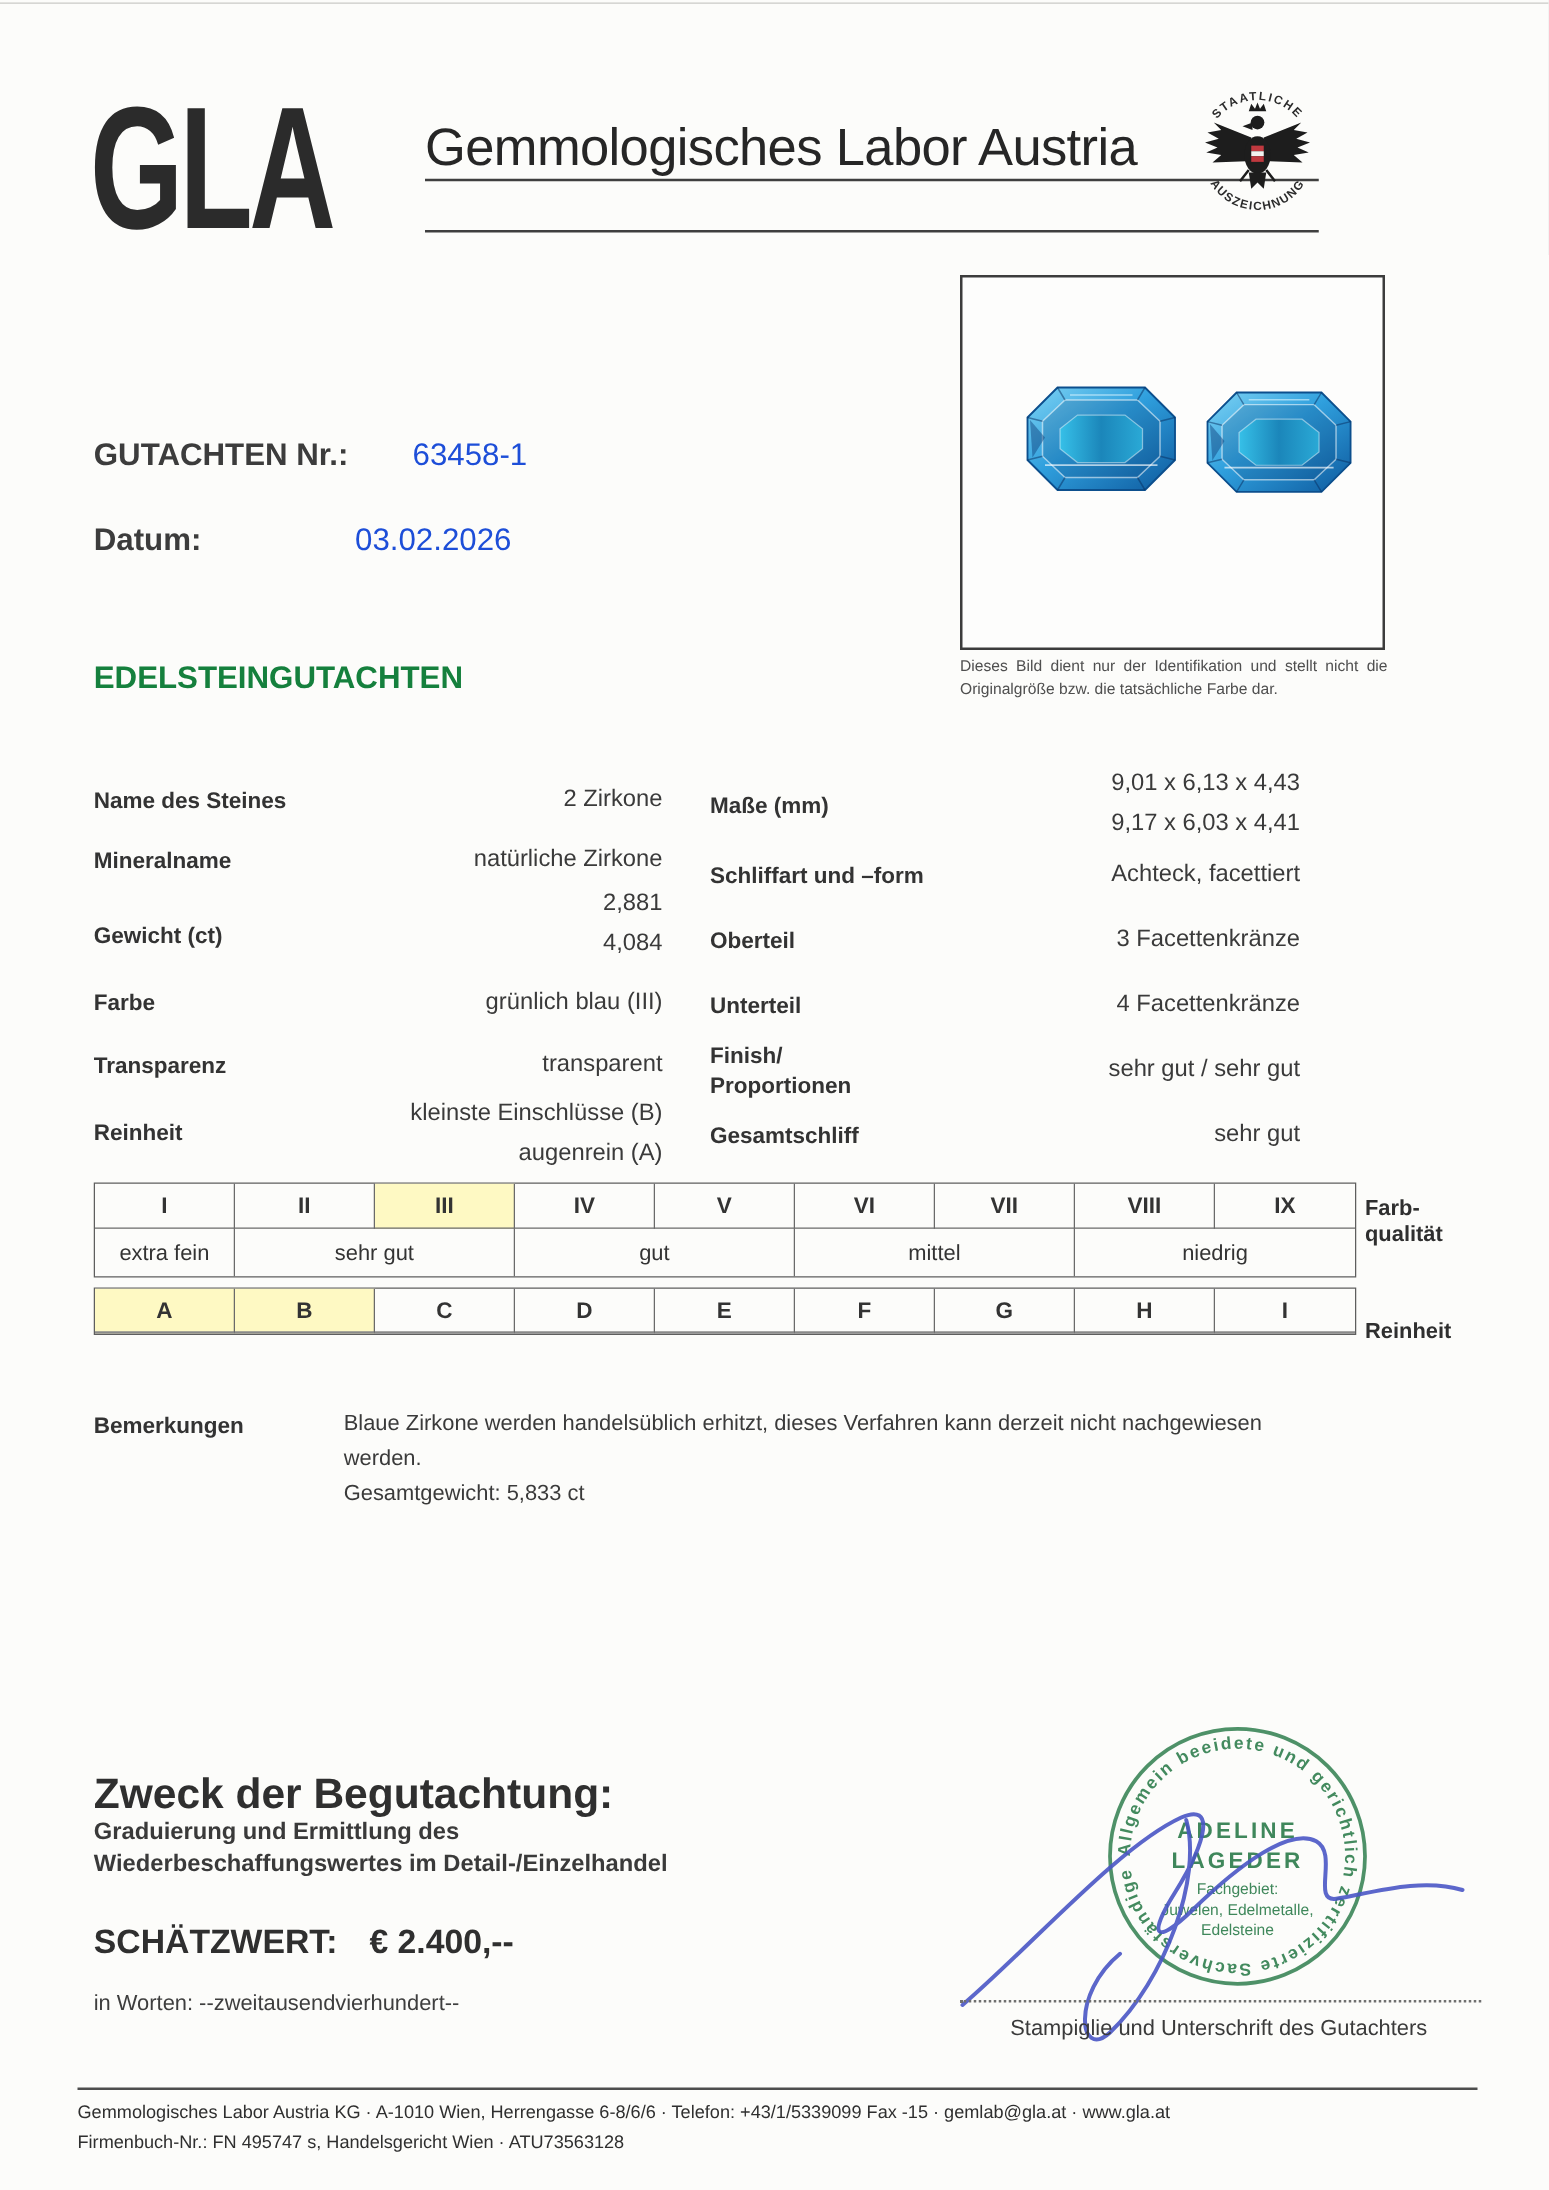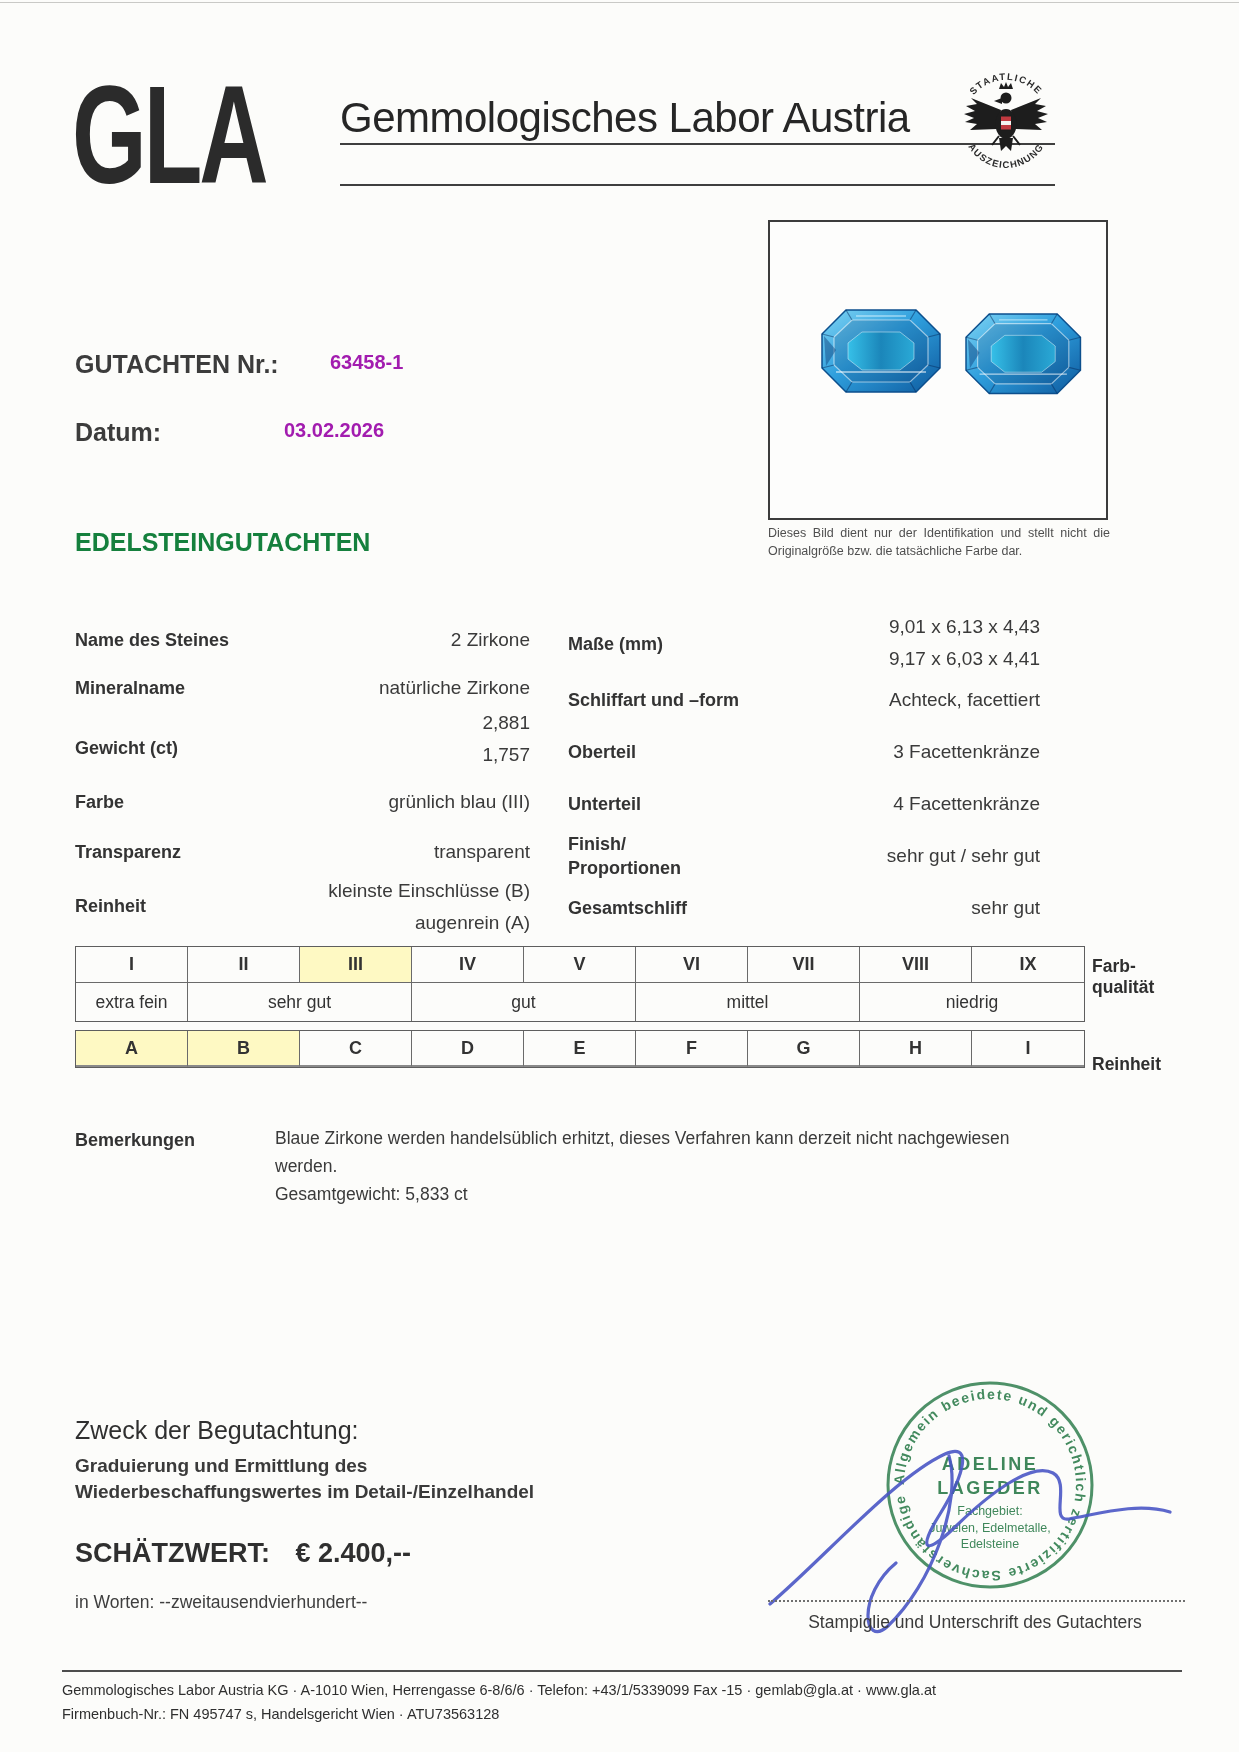--- a/index.html
+++ b/index.html
@@ -13,21 +13,21 @@
 
   
   .logo{font-weight:bold;font-size:96px;line-height:1;color:#2b2b2b;
         letter-spacing:-3px;transform:scaleY(1.45);transform-origin:left top;}
   .h-title{font-size:42px;color:#262626;line-height:1;letter-spacing:-0.5px;}
   .h-sub{font-size:21px;font-weight:600;color:#262626;line-height:1;}
   .h-rule{height:2px;background:#3f3f3f;}
 
   
   .meta-lbl{font-size:25px;font-weight:bold;color:#3c3c3c;line-height:1;}
-  .meta-val{font-size:20px;font-weight:bold;color:#a21caf;line-height:1;}
+  .meta-val{font-size:25px;font-weight:normal;color:#1d4ed8;line-height:1;}
 
   
   .photo-box{border:2px solid #3c3c3c;background:#fdfdfc;}
   .photo-caption{font-size:12.5px;color:#4f4f4f;line-height:1.45;text-align:justify;}
 
   .section-title{font-size:25px;font-weight:bold;color:#15803d;line-height:1;}
 
   
   .f-lbl{font-size:18px;font-weight:bold;color:#333;line-height:1.2;}
   .f-val{font-size:19px;color:#3a3a3a;line-height:1.2;text-align:right;}
@@ -42,21 +42,21 @@
   .gt-word{height:38px;font-size:17.5px;}
   .gt-grade2{height:36px;font-size:18px;font-weight:600;border-bottom:2px solid #8a8a8a;}
   .gt-desc{height:54px;font-size:16.5px;line-height:1.2;padding:0 4px;}
   .hl{background:#fef9c3;}
   .gt-axis{font-size:17.5px;font-weight:bold;color:#2f2f2f;line-height:1.2;width:78px;}
 
   
   .rem-text{font-size:17.5px;color:#3a3a3a;line-height:1.6;width:800px;}
 
   
-  .purpose-title{font-size:25px;font-weight:normal;color:#2f2f2f;line-height:1;}
+  .purpose-title{font-size:34px;font-weight:bold;color:#2f2f2f;line-height:1;}
   .purpose-line{font-size:19px;font-weight:bold;color:#3a3a3a;line-height:1.45;}
   .estimate{font-size:27px;font-weight:bold;color:#2f2f2f;line-height:1;}
   .in-words{font-size:17.5px;color:#3e3e3e;line-height:1;}
 
   .dotted-line{border-top:2px dotted #6f6f6f;height:0;}
   .sig-caption{font-size:17.5px;color:#3a3a3a;text-align:center;line-height:1;}
 
   
   .footer-rule{height:2px;background:#4d4d4d;}
   .footer-text{font-size:14.5px;color:#2f2f2f;line-height:1;}
@@ -142,21 +142,21 @@
   <div class="abs section-title" style="left:75px;top:530px;">EDELSTEINGUTACHTEN</div>
 
   <div class="abs f-lbl" style="left:75px;top:630px;">Name des Steines</div>
   <div class="abs f-val" style="left:240px;top:629px;width:290px;">2 Zirkone</div>
 
   <div class="abs f-lbl" style="left:75px;top:678px;">Mineralname</div>
   <div class="abs f-val" style="left:240px;top:677px;width:290px;">natürliche Zirkone</div>
 
   <div class="abs f-lbl" style="left:75px;top:738px;">Gewicht (ct)</div>
   <div class="abs f-val" style="left:240px;top:712px;width:290px;">2,881</div>
-  <div class="abs f-val" style="left:240px;top:744px;width:290px;">1,757</div>
+  <div class="abs f-val" style="left:240px;top:744px;width:290px;">4,084</div>
 
   <div class="abs f-lbl" style="left:75px;top:792px;">Farbe</div>
   <div class="abs f-val" style="left:240px;top:791px;width:290px;">grünlich blau (III)</div>
 
   <div class="abs f-lbl" style="left:75px;top:842px;">Transparenz</div>
   <div class="abs f-val" style="left:240px;top:841px;width:290px;">transparent</div>
 
   <div class="abs f-lbl" style="left:75px;top:896px;">Reinheit</div>
   <div class="abs f-val" style="left:240px;top:880px;width:290px;">kleinste Einschlüsse (B)</div>
   <div class="abs f-val" style="left:240px;top:912px;width:290px;">augenrein (A)</div>

